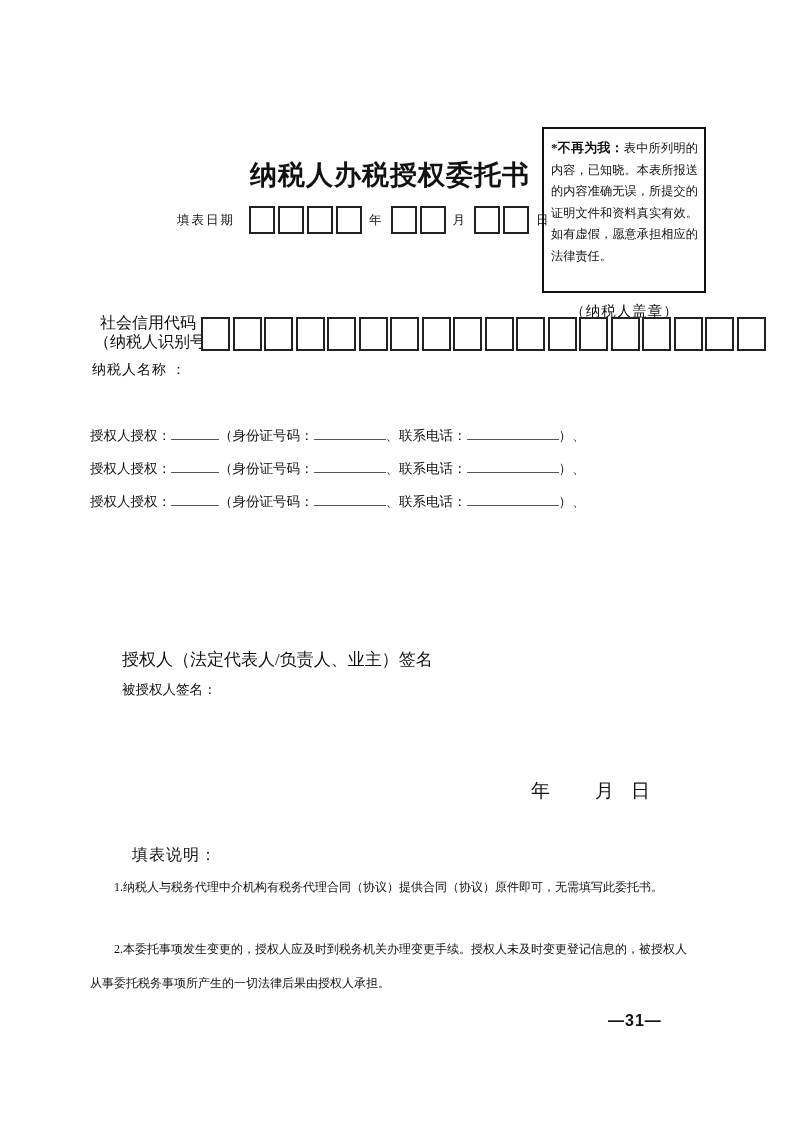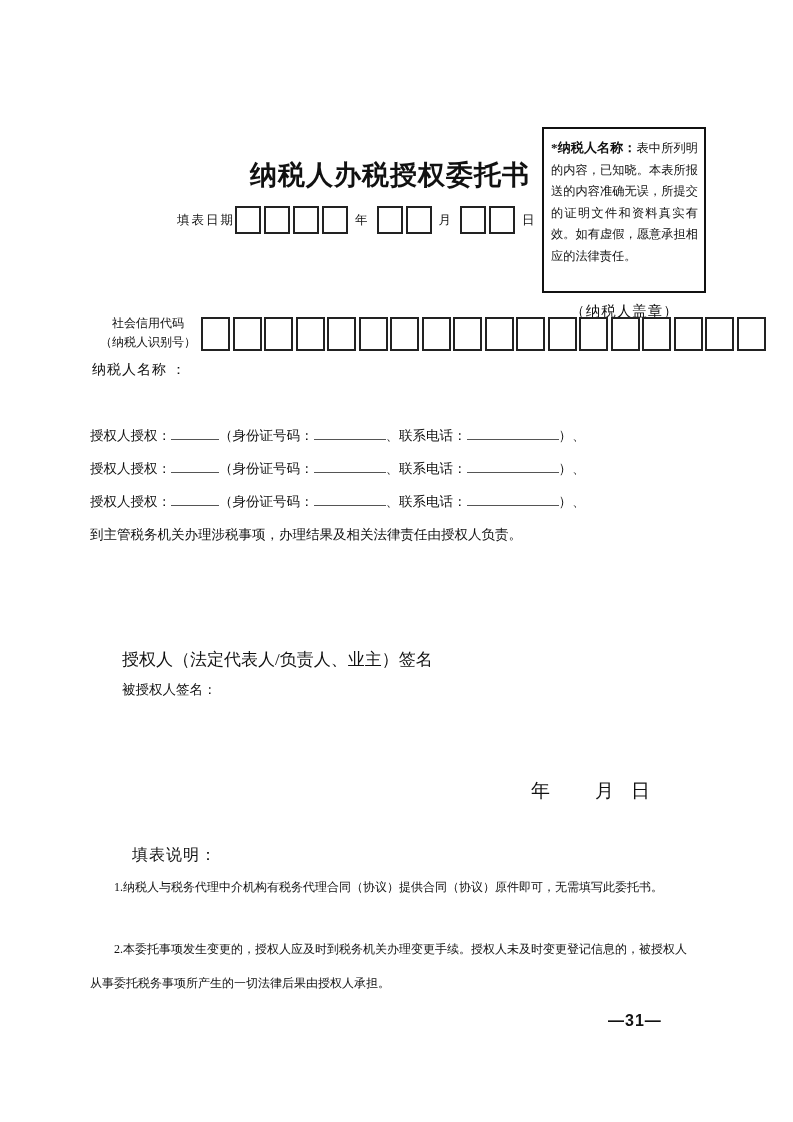--- a/index.html
+++ b/index.html
@@ -12,37 +12,37 @@
   
   .doc-title {
     position:absolute; top:150px; left:90px; width:600px;
     text-align:center; font-size:27px; font-weight:bold; letter-spacing:1px;margin-top:7px;
   }
   
   .date-row {
     position:absolute; top:206px; left:177px;
     display:flex; align-items:center; font-size:12.5px;
   }
-  .date-row .date-label { letter-spacing:2px; }
+  .date-row .date-label { margin-right:14px; letter-spacing:2px; }
   .boxgroup { display:flex; }
   .dbox { width:22px; height:24px; border:2px solid #222; margin-right:3px; background:#fff; }
   .date-unit { margin:0 9px 0 4px; }
   
   .decl-box {
     position:absolute; left:542px; top:127px; width:164px; height:166px;
     box-sizing:border-box; border:2px solid #111;
     padding:8px 6px 4px 7px;
     font-size:12.2px; line-height:21.5px; text-align:justify;
   }
   .decl-heading { font-weight:bold; font-size:13px; }
   .decl-seal { text-align:center; font-size:14.5px; letter-spacing:1px; line-height:24px;margin-top:32px; }
   
   .credit-label {
     position:absolute; left:94px; top:314px; width:108px;
-    text-align:center; font-size:12px; line-height:18.5px; white-space:nowrap;
+    text-align:center; font-size:16px; line-height:18.5px; white-space:nowrap;
   }
   .code-boxes { position:absolute; left:201px; top:317px; display:flex; }
   .cbox { width:25px; height:30px; border:2px solid #222; margin-right:2.5px; background:#fff; }
   
   .name-line { position:absolute; left:92px; top:361px; font-size:14px; letter-spacing:1px; }
   
   .auth-row { position:absolute; left:90px; font-size:13.5px; white-space:nowrap; }
   .auth-row-1 { top:426px; } .auth-row-2 { top:459px; } .auth-row-3 { top:492px; }
   .blank { display:inline-block; border-bottom:1px solid #555; height:13px; vertical-align:baseline; }
   .blank-name  { width:48px; }
@@ -93,21 +93,21 @@
       </div>
     <span class="date-unit">月</span>
     <div class="boxgroup">
         <div class="dbox"></div>
         <div class="dbox"></div>
       </div>
     <span class="date-unit">日</span>
   </div>
 
   <div class="decl-box">
-    <div><span class="decl-heading">*纳税人名称：</span><span>表中所列明的内容，已知晓。本表所报送的内容准确无误，所提交的证明文件和资料真实有效。如有虚假，愿意承担相应的法律责任。</span></div>
+    <div><span class="decl-heading">*不再为我：</span><span>表中所列明的内容，已知晓。本表所报送的内容准确无误，所提交的证明文件和资料真实有效。如有虚假，愿意承担相应的法律责任。</span></div>
     <div class="decl-seal">（纳税人盖章）</div>
   </div>
 
   <div class="credit-label">
     <div>社会信用代码</div>
     <div>（纳税人识别号）</div>
   </div>
   <div class="code-boxes">
       <div class="cbox"></div>
       <div class="cbox"></div>
@@ -134,21 +134,20 @@
   <div class="auth-row auth-row-1">
     <span>授权人授权：</span><span class="blank blank-name"></span><span>（身份证号码：</span><span class="blank blank-id"></span><span>、联系电话：</span><span class="blank blank-phone"></span><span>）、</span>
   </div>
   <div class="auth-row auth-row-2">
     <span>授权人授权：</span><span class="blank blank-name"></span><span>（身份证号码：</span><span class="blank blank-id"></span><span>、联系电话：</span><span class="blank blank-phone"></span><span>）、</span>
   </div>
   <div class="auth-row auth-row-3">
     <span>授权人授权：</span><span class="blank blank-name"></span><span>（身份证号码：</span><span class="blank blank-id"></span><span>、联系电话：</span><span class="blank blank-phone"></span><span>）、</span>
   </div>
 
-  <div class="scope-line">到主管税务机关办理涉税事项，办理结果及相关法律责任由授权人负责。</div>
 
   <div class="sig-authorizer">授权人（法定代表人/负责人、业主）签名</div>
   <div class="sig-authorized">被授权人签名：</div>
 
   <div class="ymd-line">
     <span class="ymd-y">年</span><span class="ymd-m">月</span><span>日</span>
   </div>
 
   <div class="notes-heading">填表说明：</div>
   <div class="note-item note-item-1">1.纳税人与税务代理中介机构有税务代理合同（协议）提供合同（协议）原件即可，无需填写此委托书。</div>

